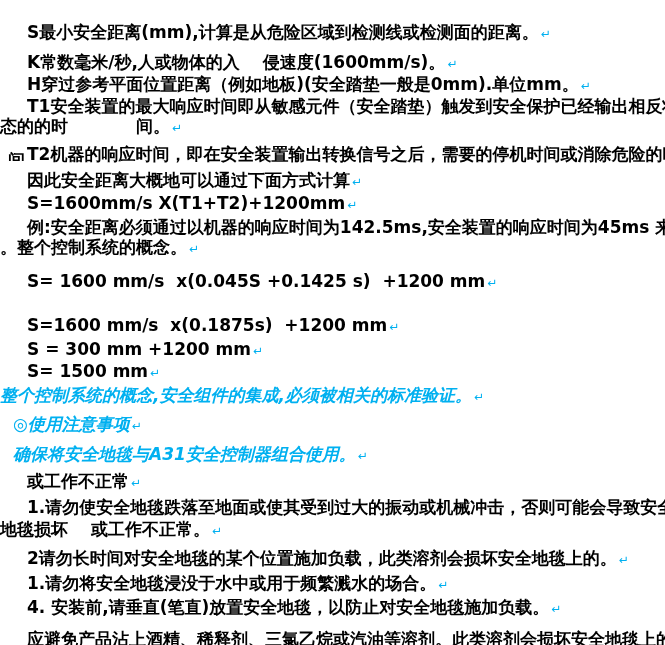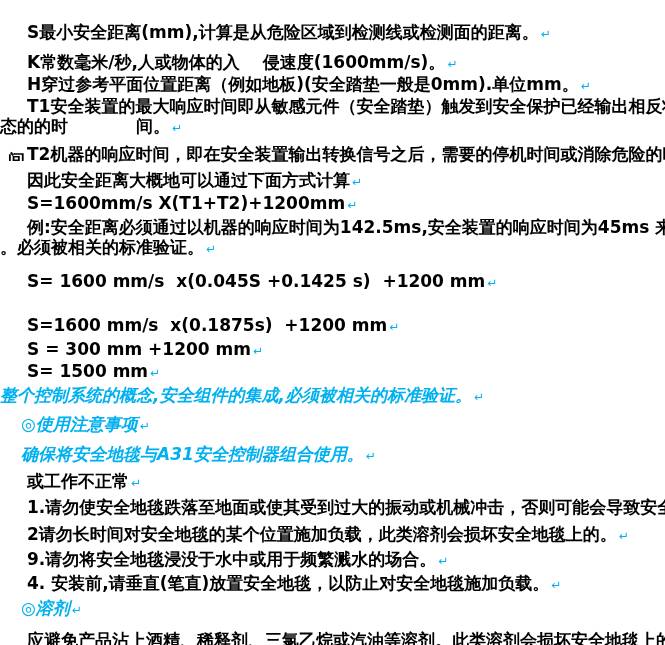--- a/index.html
+++ b/index.html
@@ -6,21 +6,21 @@
   body {
     width:665px; height:645px; background:#ffffff; overflow:hidden;
     font-family:"DejaVu Sans","Liberation Sans",sans-serif;
   }
   .doc { position:relative; width:665px; padding-top:22px; }
   .line {
     font-size:17px; line-height:20px; font-weight:bold; color:#000000;
     white-space:pre;
   }
   .ind { padding-left:27px; }
-  .small-ind { padding-left:21px; }
+  .small-ind { padding-left:13px; }
   .accent { color:#00b0f0;font-style:italic; }
   .pmark {
     color:#00b0f0; font-size:12px; font-weight:normal; margin-left:2px;
     vertical-align:baseline;
   }
   .clip-char {
     position:absolute; left:8px; top:150px; height:11px; overflow:hidden;
     font-size:17px; line-height:20px; font-weight:bold; color:#000000;
   }
 </style>
@@ -42,44 +42,44 @@
   <div class="line ind" style="margin-top:6px"><span>T2机器的响应时间，即在安全装置输出转换信号之后，需要的停机时间或消除危险的时</span></div>
 
   <div class="clip-char"><span>间</span></div>
 
   <div class="line ind" style="margin-top:6px"><span>因此安全距离大概地可以通过下面方式计算</span><span class="pmark">↵</span></div>
 
   <div class="line ind" style="margin-top:1px"><span>S=1600mm/s X(T1+T2)+1200mm</span><span class="pmark">↵</span></div>
 
   <div class="line ind" style="margin-top:2px"><span>例:安全距离必须通过以机器的响应时间为142.5ms,安全装置的响应时间为45ms 来计算</span></div>
 
-  <div class="line"><span>。必须被相关的标准验证。</span><span class="pmark">↵</span></div>
+  <div class="line"><span>。整个控制系统的概念。</span><span class="pmark">↵</span></div>
 
   <div class="line ind" style="margin-top:12px"><span>S= 1600 mm/s  x(0.045S +0.1425 s)  +1200 mm</span><span class="pmark">↵</span></div>
 
   <div class="line ind" style="margin-top:22px"><span>S=1600 mm/s  x(0.1875s)  +1200 mm</span><span class="pmark">↵</span></div>
 
   <div class="line ind" style="margin-top:2px"><span>S = 300 mm +1200 mm</span><span class="pmark">↵</span></div>
 
   <div class="line ind"><span>S= 1500 mm</span><span class="pmark">↵</span></div>
 
   <div class="line accent" style="margin-top:2px"><span>整个控制系统的概念,安全组件的集成,必须被相关的标准验证。</span><span class="pmark">↵</span></div>
 
   <div class="line accent small-ind" style="margin-top:7px"><span>◎使用注意事项</span><span class="pmark">↵</span></div>
 
   <div class="line accent small-ind" style="margin-top:8px"><span>确保将安全地毯与A31安全控制器组合使用。</span><span class="pmark">↵</span></div>
 
   <div class="line ind" style="margin-top:5px"><span>或工作不正常</span><span class="pmark">↵</span></div>
 
   <div class="line ind" style="margin-top:4px"><span>1.请勿使安全地毯跌落至地面或使其受到过大的振动或机械冲击，否则可能会导致安全</span></div>
 
+  <div class="line" style="margin-top:2px"><span>地毯损坏　 或工作不正常。</span><span class="pmark">↵</span></div>
 
   <div class="line ind" style="margin-top:7px"><span>2请勿长时间对安全地毯的某个位置施加负载，此类溶剂会损坏安全地毯上的。</span><span class="pmark">↵</span></div>
 
-  <div class="line ind" style="margin-top:3px"><span>9.请勿将安全地毯浸没于水中或用于频繁溅水的场合。</span><span class="pmark">↵</span></div>
+  <div class="line ind" style="margin-top:3px"><span>1.请勿将安全地毯浸没于水中或用于频繁溅水的场合。</span><span class="pmark">↵</span></div>
 
   <div class="line ind" style="margin-top:2px"><span>4. 安装前,请垂直(笔直)放置安全地毯，以防止对安全地毯施加负载。</span><span class="pmark">↵</span></div>
 
-  <div class="line accent small-ind" style="margin-top:3px"><span>◎溶剂</span><span class="pmark">↵</span></div>
 
   <div class="line ind" style="margin-top:10px"><span>应避免产品沾上酒精、稀释剂、三氯乙烷或汽油等溶剂。此类溶剂会损坏安全地毯上的</span></div>
 
 </div>
 
 </body></html>

